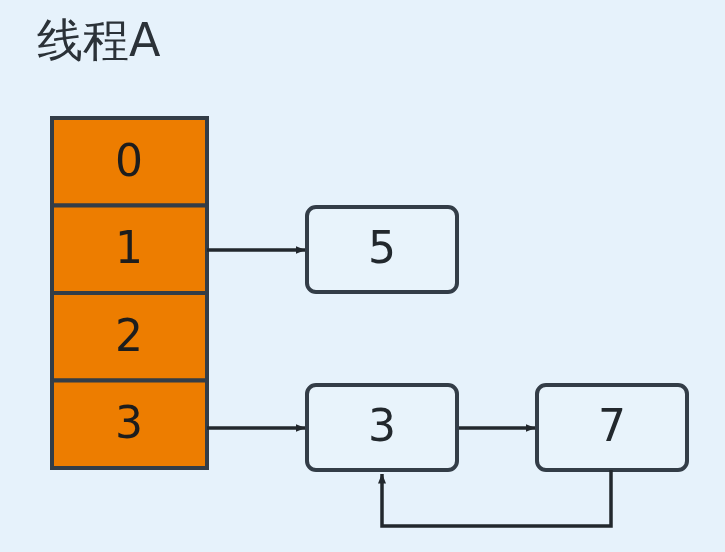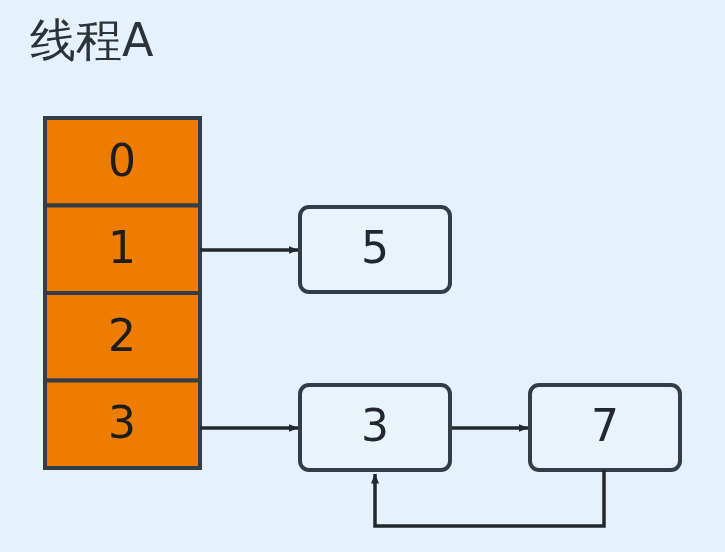--- a/index.html
+++ b/index.html
@@ -9,21 +9,21 @@
   body {
     width: 725px;
     height: 552px;
     background: #e6f2fb;
     font-family: "Liberation Sans", "DejaVu Sans", sans-serif;
     overflow: hidden;
     position: relative;
   }
   #stage {
     position: absolute;
-    left: 0;
+    left: 7px;
     top: 0;
     width: 614px;
     height: 552px;
     text-decoration: underline;
   }
   #diagram-svg {
     position: absolute;
     left: 0;
     top: 0;
     width: 725px;

